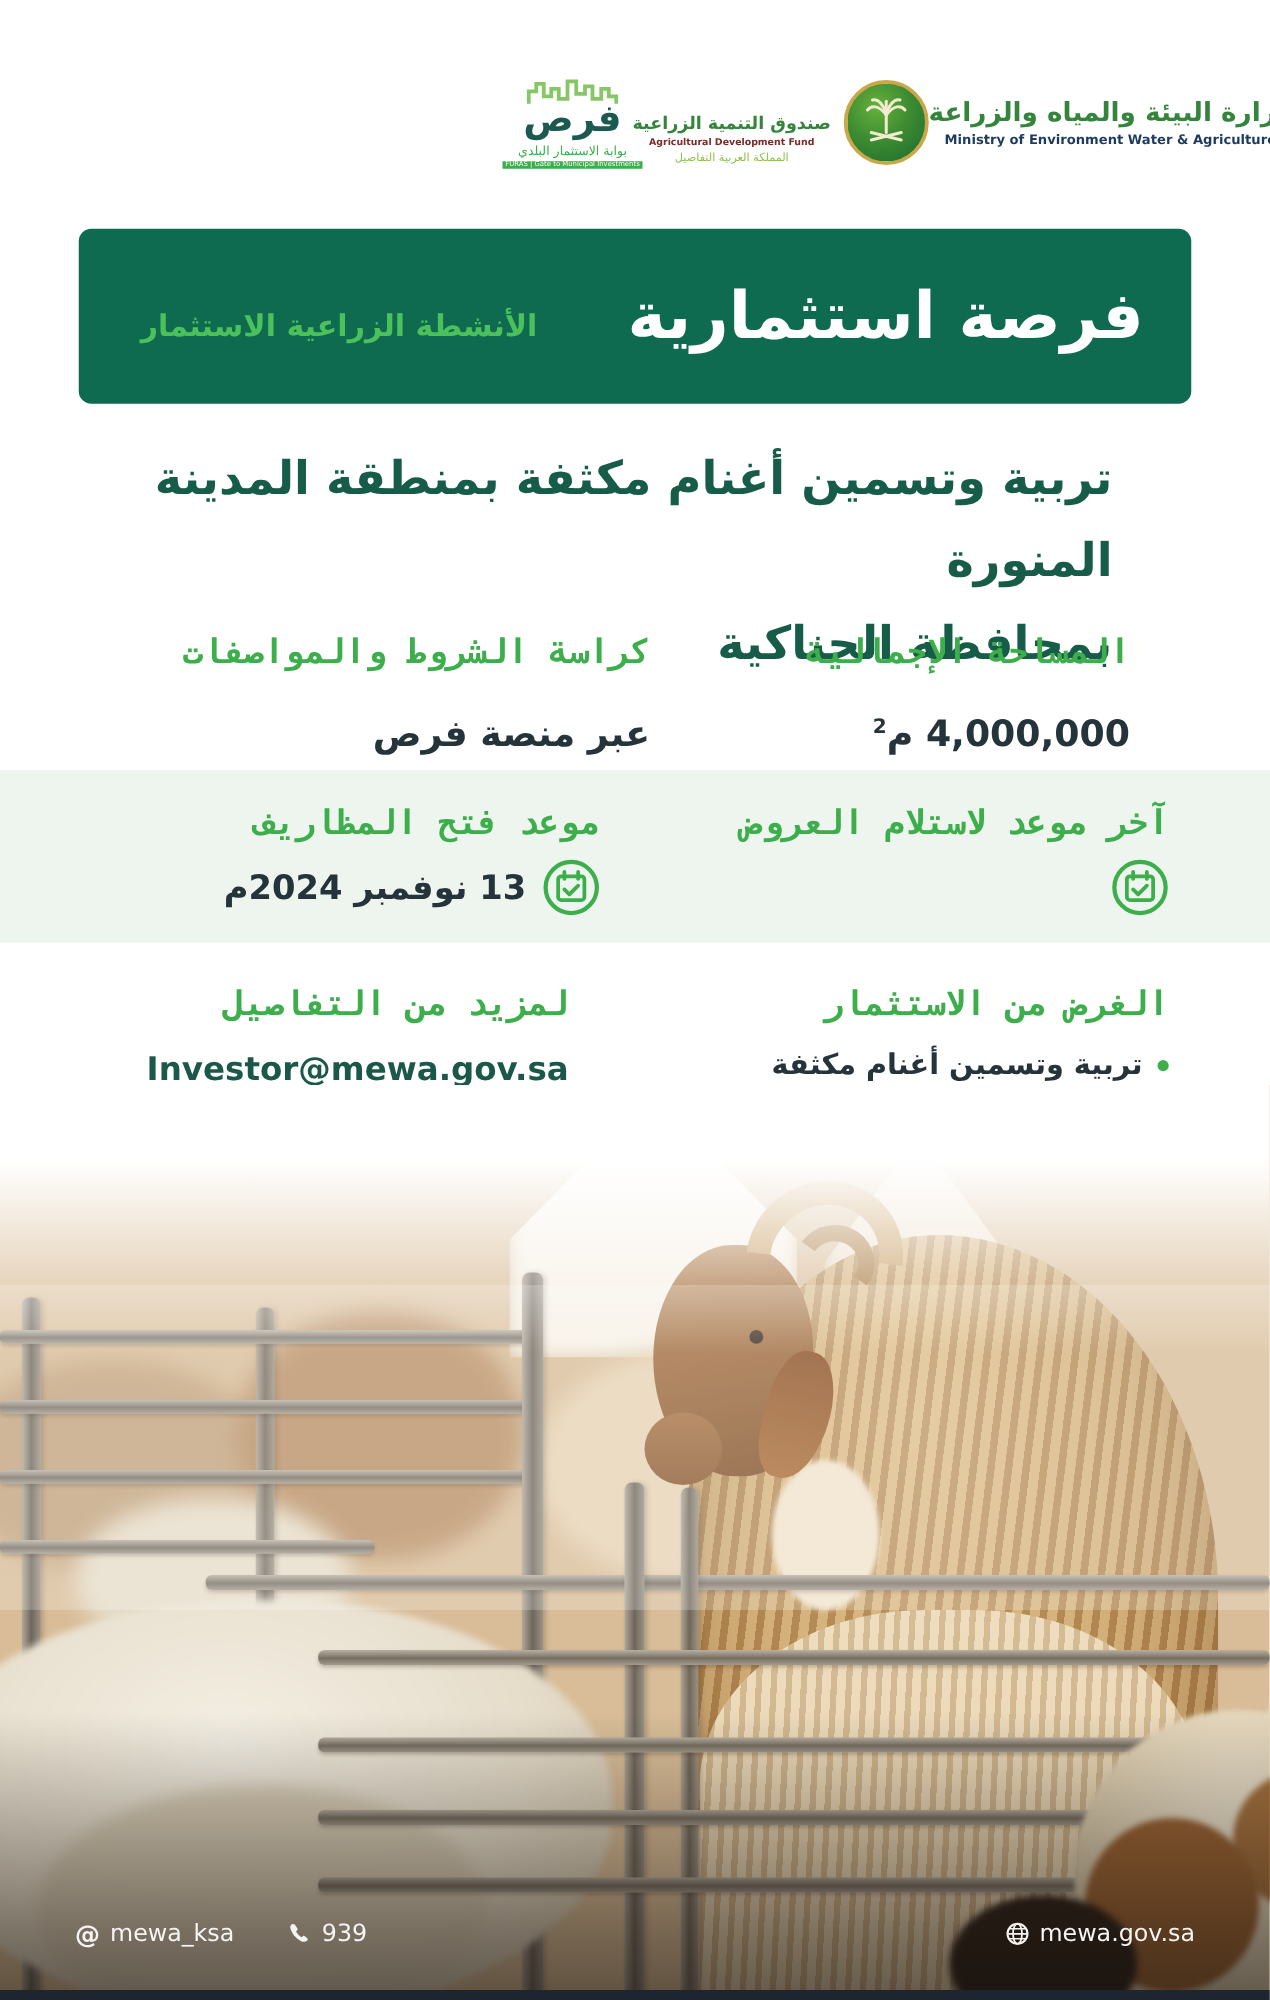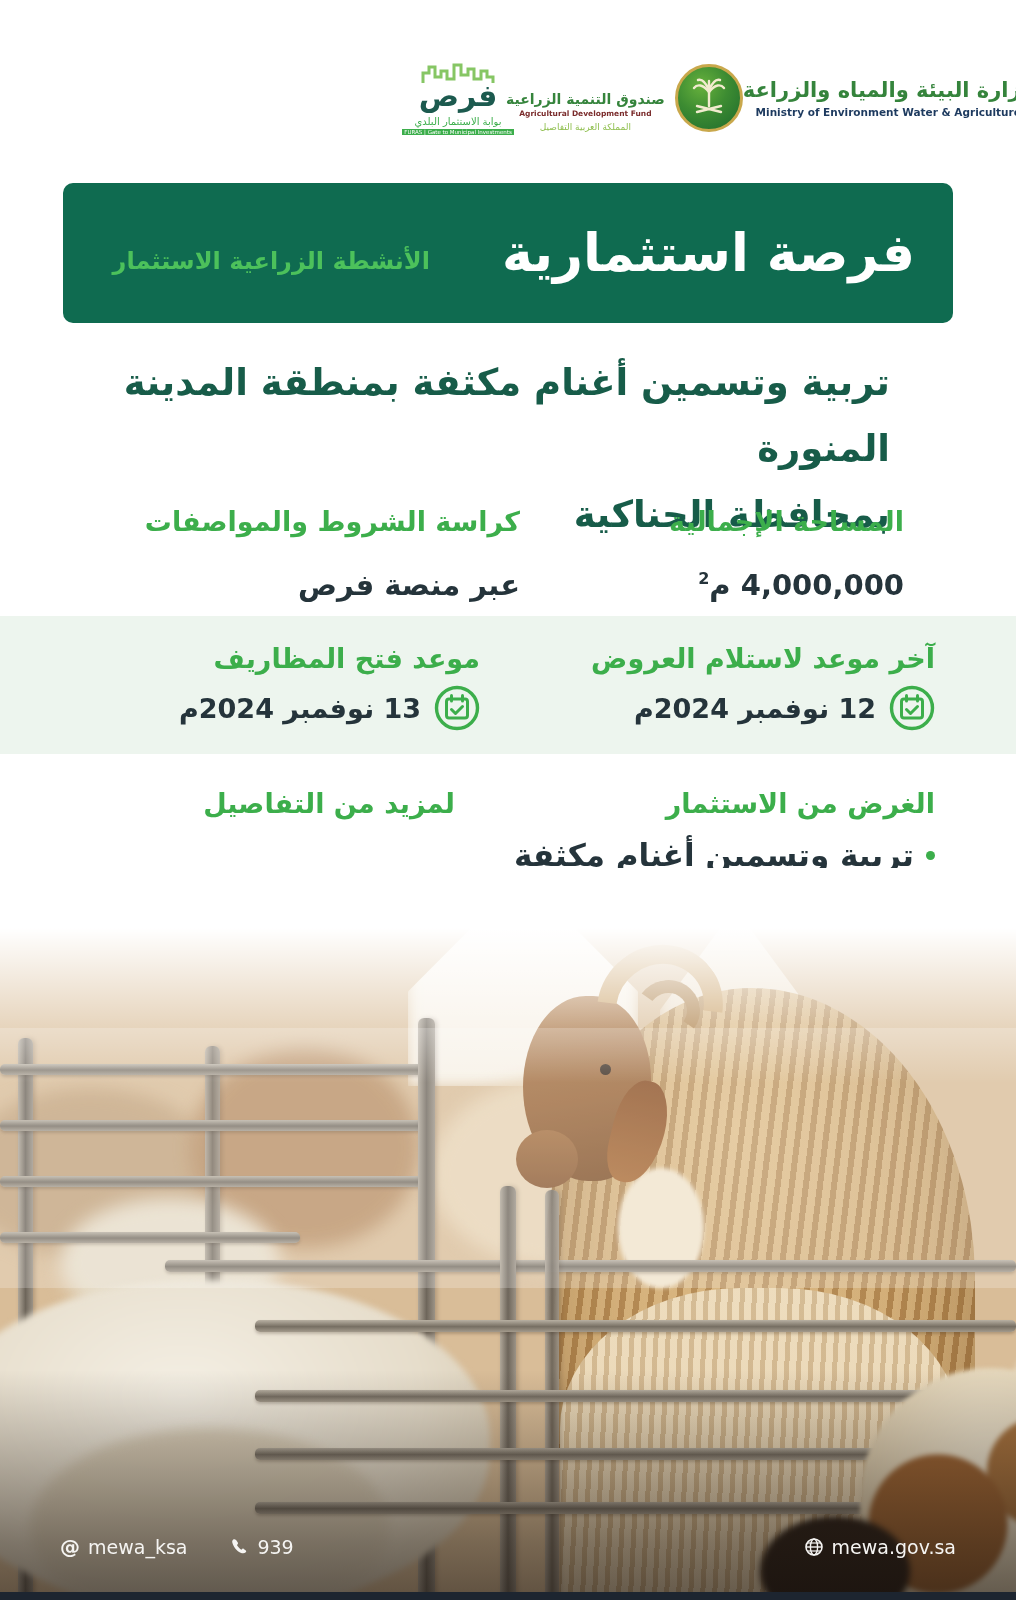--- a/index.html
+++ b/index.html
@@ -43,40 +43,40 @@
     display:flex; align-items:center; padding:0 38px;
   }
   .banner-title { color:#ffffff; font-size:52px; font-weight:bold; letter-spacing:-1px; }
   .banner-cat { color:#4cc15b; font-size:24px; font-weight:bold; margin-right:72px; margin-top:16px; }
   
   .opp-title {
     position:absolute; top:350px; right:126px; left:110px;
     color:#175c49; font-size:37px; font-weight:bold; text-align:right; line-height:1.78;
   }
   
-  .label-green { color:#3cae4b; font-size:27px; font-weight:bold; }
+  .label-green { color:#3cae4b; font-size:27px; font-weight:bold;font-family:Liberation Mono, monospace; }
   .value-dark { color:#25343b; font-size:29px; font-weight:bold; margin-top:31px; }
   .col-area { position:absolute; top:506px; right:112px; text-align:right; }
   .col-area sup { font-size:16px; }
   .col-booklet { position:absolute; top:506px; right:496px; text-align:right; }
   
   .dates-band {
     position:absolute; top:616px; left:0; right:0; height:138px; background:#edf5ee;
   }
   .date-col { position:absolute; top:27px; text-align:right;margin-left:27px; }
   .date-col.deadline { right:81px; }
   .date-col.opening { right:536px; }
   .date-value { display:flex; align-items:center; gap:13px; margin-top:11px; justify-content:flex-start; }
   .date-text { color:#25343b; font-size:27px; font-weight:bold; }
   .cal-icon { width:46px; height:46px; flex-shrink:0; }
   
   .col-purpose { position:absolute; top:788px; right:81px; text-align:right; }
   .bullet-row { display:flex; align-items:center; gap:12px; margin-top:18px; }
   .bullet-dot { width:9px; height:9px; border-radius:50%; background:#3cae4b; flex-shrink:0; }
-  .bullet-text { color:#25343b; font-size:31px; font-weight:bold; }
+  .bullet-text { color:#25343b; font-size:23px; font-weight:bold; }
   .col-contact { position:absolute; top:788px; right:561px; text-align:right; }
   .email { color:#1c5849; font-size:26px; font-weight:bold; margin-top:20px; direction:ltr; }
   
   .qr {
     position:absolute; top:903px; left:175px; width:112px; height:112px;
     background:
       repeating-linear-gradient(0deg, rgba(23,94,60,.9) 0 5px, transparent 5px 10px),
       repeating-linear-gradient(90deg, rgba(23,94,60,.9) 0 5px, transparent 5px 11px),
       repeating-linear-gradient(45deg, rgba(255,255,255,.5) 0 7px, transparent 7px 15px),
       #f4f9f4;
@@ -252,21 +252,20 @@
     <div class="date-col deadline">
       <div class="label-green">آخر موعد لاستلام العروض</div>
       <div class="date-value">
         <svg class="cal-icon" viewBox="0 0 46 46">
           <circle cx="23" cy="23" r="20.5" fill="none" stroke="#3cae4b" stroke-width="3.4"></circle>
           <rect x="12.5" y="14" width="21" height="19" rx="2.5" fill="none" stroke="#3cae4b" stroke-width="3"></rect>
           <line x1="17.5" y1="10.5" x2="17.5" y2="16" stroke="#3cae4b" stroke-width="3" stroke-linecap="round"></line>
           <line x1="28.5" y1="10.5" x2="28.5" y2="16" stroke="#3cae4b" stroke-width="3" stroke-linecap="round"></line>
           <path d="M17.5 24.5 L21.5 28.5 L28.5 21.5" fill="none" stroke="#3cae4b" stroke-width="3" stroke-linecap="round" stroke-linejoin="round"></path>
         </svg>
-        <span class="date-text">12 نوفمبر 2024م</span>
       </div>
     </div>
     <div class="date-col opening">
       <div class="label-green">موعد فتح المظاريف</div>
       <div class="date-value">
         <svg class="cal-icon" viewBox="0 0 46 46">
           <circle cx="23" cy="23" r="20.5" fill="none" stroke="#3cae4b" stroke-width="3.4"></circle>
           <rect x="12.5" y="14" width="21" height="19" rx="2.5" fill="none" stroke="#3cae4b" stroke-width="3"></rect>
           <line x1="17.5" y1="10.5" x2="17.5" y2="16" stroke="#3cae4b" stroke-width="3" stroke-linecap="round"></line>
           <line x1="28.5" y1="10.5" x2="28.5" y2="16" stroke="#3cae4b" stroke-width="3" stroke-linecap="round"></line>
@@ -279,20 +278,21 @@
 
   <div class="col-purpose">
     <div class="label-green">الغرض من الاستثمار</div>
     <div class="bullet-row">
       <span class="bullet-dot"></span>
       <span class="bullet-text">تربية وتسمين أغنام مكثفة</span>
     </div>
   </div>
   <div class="col-contact">
     <div class="label-green">لمزيد من التفاصيل</div>
+    <div class="email">Investor@mewa.gov.sa</div>
   </div>
 
   <div class="qr">
     <span class="finder f-tl">
         <i></i>
       </span>
     <span class="finder f-tr">
         <i></i>
       </span>
     <span class="finder f-bl">

